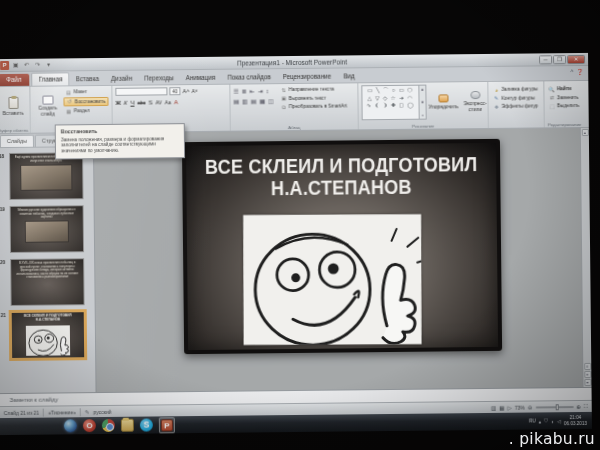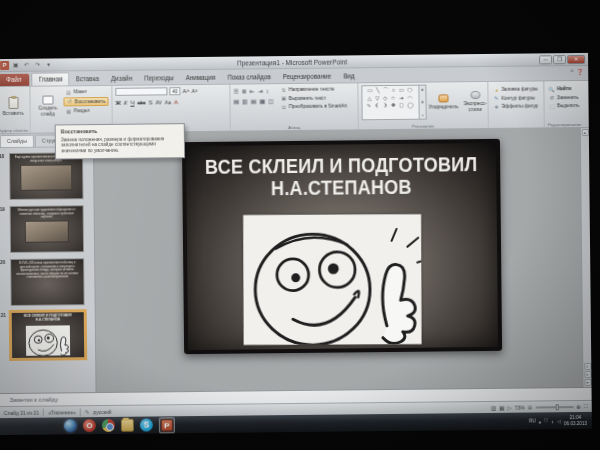--- a/index.html
+++ b/index.html
@@ -453,13 +453,14 @@
         <div class="clock">
           <div>21:04</div>
           <div>06.03.2013</div>
         </div>
       </div>
     </div>
 
     <div class="glare"></div>
   </div>
 
+  <div class="watermark">. pikabu.ru</div>
 </div>
 
 </body></html>

